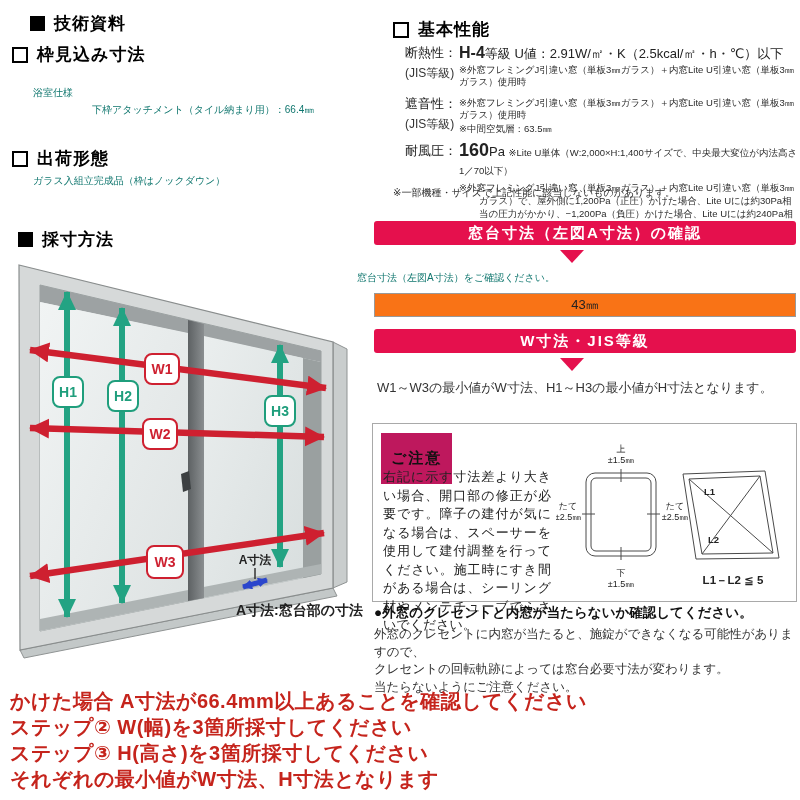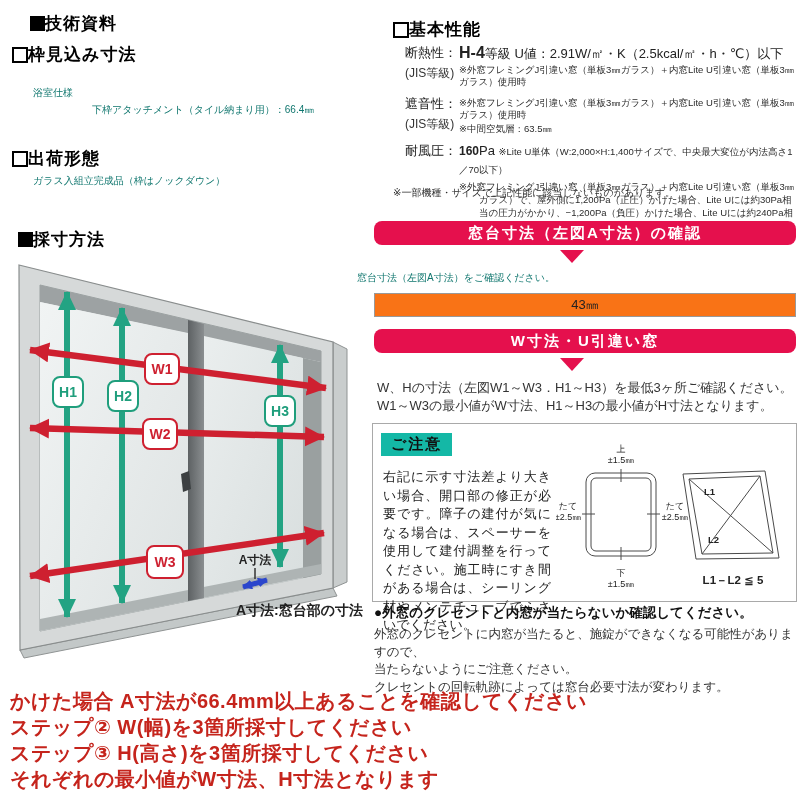--- a/index.html
+++ b/index.html
@@ -1,20 +1,20 @@
 <!DOCTYPE html>
 <html><head>
 <meta charset="utf-8">
 <style>
   html,body{margin:0;padding:0;background:#fff;}
   body{width:800px;height:800px;font-family:"Liberation Sans","DejaVu Sans",sans-serif;color:#1a1a1a;}
   #page{position:relative;width:800px;height:800px;background:#ffffff;overflow:hidden;}
 
   
-  .sec-head{position:absolute;display:flex;align-items:center;font-weight:bold;font-size:17px;color:#000;letter-spacing:1px;}
+  .sec-head{position:absolute;display:flex;align-items:center;gap:9px;font-weight:bold;font-size:17px;color:#000;letter-spacing:1px;}
   .sq-solid{width:15px;height:15px;background:#000;flex:none;}
   .sq-open{width:12px;height:12px;border:2px solid #000;background:#fff;flex:none;}
 
   .t13{font-size:10px;color:#0f766e;}
   .abs{position:absolute;}
 
   
   #h-tech{left:30px;top:12px;}
   #waku-head{left:12px;top:43px;}
   #waku-l1{left:33px;top:86px;}
@@ -32,33 +32,33 @@
   .spec-name{font-size:13px;color:#222;}
   .spec-sub{font-size:12px;color:#333;margin-top:3px;}
   .spec-right{flex:1;}
   .spec-val{font-size:13px;color:#222;line-height:17px;}
   .spec-val b{font-size:16px;}
   .spec-note{font-size:9.5px;color:#2b2b2b;margin-top:2px;line-height:12px;}
   .inline-note{font-size:9.5px;color:#2b2b2b;}
   .hang{padding-left:20px;text-indent:-20px;line-height:13px;}
   #spec-footnote{left:393px;top:186px;font-size:10px;color:#2b2b2b;}
 
-  .banner{position:absolute;left:374px;width:422px;height:24px;background:#E5104D;border-radius:8px;
+  .banner{position:absolute;left:374px;width:422px;height:24px;background:#E5104D;border-radius:3px;
           color:#fff;font-weight:bold;font-size:15px;letter-spacing:2px;display:flex;align-items:center;justify-content:center;}
   #banner1{top:221px;}
   #banner2{top:329px;}
   .tri{position:absolute;width:0;height:0;border-left:12px solid transparent;border-right:12px solid transparent;border-top:13px solid #E5104D;}
   #tri1{left:560px;top:250px;}
   #tri2{left:560px;top:358px;}
   #check1-text{left:357px;top:271px;}
   #check1-box{left:374px;top:293px;width:420px;height:22px;border:1px solid #999;display:flex;align-items:center;justify-content:center;font-size:13px;color:#222;background:#f97316;}
   #check2-text{left:377px;top:379px;font-size:13px;color:#333;line-height:18px;}
 
   #caution-box{left:372px;top:423px;width:423px;height:177px;border:1px solid #a9a9a9;background:#fff;}
-  #caution-label{position:absolute;left:8px;top:9px;background:#14b8a6;color:#111;font-weight:bold;font-size:15px;padding:2px 10px;letter-spacing:2px;}
+  #caution-label{position:absolute;left:8px;top:9px;background:#be185d;color:#111;font-weight:bold;font-size:15px;padding:16px 10px;letter-spacing:2px;}
   #caution-body{position:absolute;left:10px;top:44px;width:168px;font-size:13px;line-height:18.5px;color:#222;text-align:justify;}
   #caution-svg{position:absolute;left:183px;top:14px;}
 
   #crescent-title{left:374px;top:604px;font-size:13.5px;font-weight:bold;color:#111;}
   #crescent-lines{left:374px;top:626px;font-size:12.5px;color:#333;line-height:17.5px;}
 
   #steps{left:10px;top:688px;font-size:20px;font-weight:bold;color:#C5241C;line-height:26px;letter-spacing:0.5px;}
 
   svg text{font-family:"Liberation Sans","DejaVu Sans",sans-serif;}
 </style>
@@ -200,36 +200,35 @@
       <div class="spec-right">
         <div class="spec-note">※外窓フレミングJ引違い窓（単板3㎜ガラス）＋内窓Lite U引違い窓（単板3㎜ガラス）使用時</div>
         <div class="spec-note">※中間空気層：63.5㎜</div>
       </div>
     </div>
     <div class="spec">
       <div class="spec-left">
         <div class="spec-name">耐風圧：</div>
       </div>
       <div class="spec-right">
-        <div class="spec-val"><b style="font-size:12px">160</b><span>Pa</span> <span class="inline-note">※Lite U単体（W:2,000×H:1,400サイズで、中央最大変位が内法高さ1／70以下）</span></div>
+        <div class="spec-val"><b style="font-size:18px">160</b><span>Pa</span> <span class="inline-note">※Lite U単体（W:2,000×H:1,400サイズで、中央最大変位が内法高さ1／70以下）</span></div>
         <div class="spec-note hang">※外窓フレミングJ引違い窓（単板3㎜ガラス）＋内窓Lite U引違い窓（単板3㎜ガラス）で、屋外側に1,200Pa（正圧）かけた場合、Lite Uには約30Pa相当の圧力がかかり、−1,200Pa（負圧）かけた場合、Lite Uには約240Pa相当の圧力がかかります。</div>
       </div>
     </div>
   </div>
   <div class="abs" id="spec-footnote">※一部機種・サイズで上記性能に該当しないものがあります。</div>
 
   <div class="banner" id="banner1">窓台寸法（左図A寸法）の確認</div>
   <div class="tri" id="tri1"></div>
   <div class="abs t13" id="check1-text">窓台寸法（左図A寸法）をご確認ください。</div>
   <div class="abs" id="check1-box">43㎜</div>
 
-  <div class="banner" id="banner2">W寸法・U引違い窓</div>
+  <div class="banner" id="banner2">W寸法・JIS等級</div>
   <div class="tri" id="tri2"></div>
   <div class="abs" id="check2-text">
-    <div>W、Hの寸法（左図W1～W3．H1～H3）を最低3ヶ所ご確認ください。</div>
     <div>W1～W3の最小値がW寸法、H1～H3の最小値がH寸法となります。</div>
   </div>
 
   <div class="abs" id="caution-box">
     <div id="caution-label">ご注意</div>
     <div id="caution-body">右記に示す寸法差より大きい場合、開口部の修正が必要です。障子の建付が気になる場合は、スペーサーを使用して建付調整を行ってください。施工時にすき間がある場合は、シーリング材やメンテチューブでふさいでください。</div>
     <svg id="caution-svg" width="232" height="156" viewBox="0 0 232 156">
 
       <g fill="none" stroke="#4a4a4a" stroke-width="1">
         <rect x="30" y="35" width="70" height="83" rx="9"></rect>
@@ -260,22 +259,22 @@
         <text x="148" y="57" font-size="9.5" font-weight="bold">L1</text>
         <text x="152" y="105" font-size="9.5" font-weight="bold">L2</text>
         <text x="177" y="146" font-size="11.5" font-weight="bold" text-anchor="middle">L1－L2 ≦ 5</text>
       </g>
     </svg>
   </div>
 
   <div class="abs" id="crescent-title">●外窓のクレセントと内窓が当たらないか確認してください。</div>
   <div class="abs" id="crescent-lines">
     <div>外窓のクレセントに内窓が当たると、施錠ができなくなる可能性がありますので、</div>
+    <div>クレセントの回転軌跡によっては窓台必要寸法が変わります。</div>
     <div>当たらないようにご注意ください。</div>
-    <div>クレセントの回転軌跡によっては窓台必要寸法が変わります。</div>
   </div>
 
   <div class="abs" id="steps">
     <div>かけた場合 A寸法が66.4mm以上あることを確認してください</div>
     <div>ステップ② W(幅)を3箇所採寸してください</div>
     <div>ステップ③ H(高さ)を3箇所採寸してください</div>
     <div>それぞれの最小値がW寸法、H寸法となります</div>
   </div>
 
 </div>

